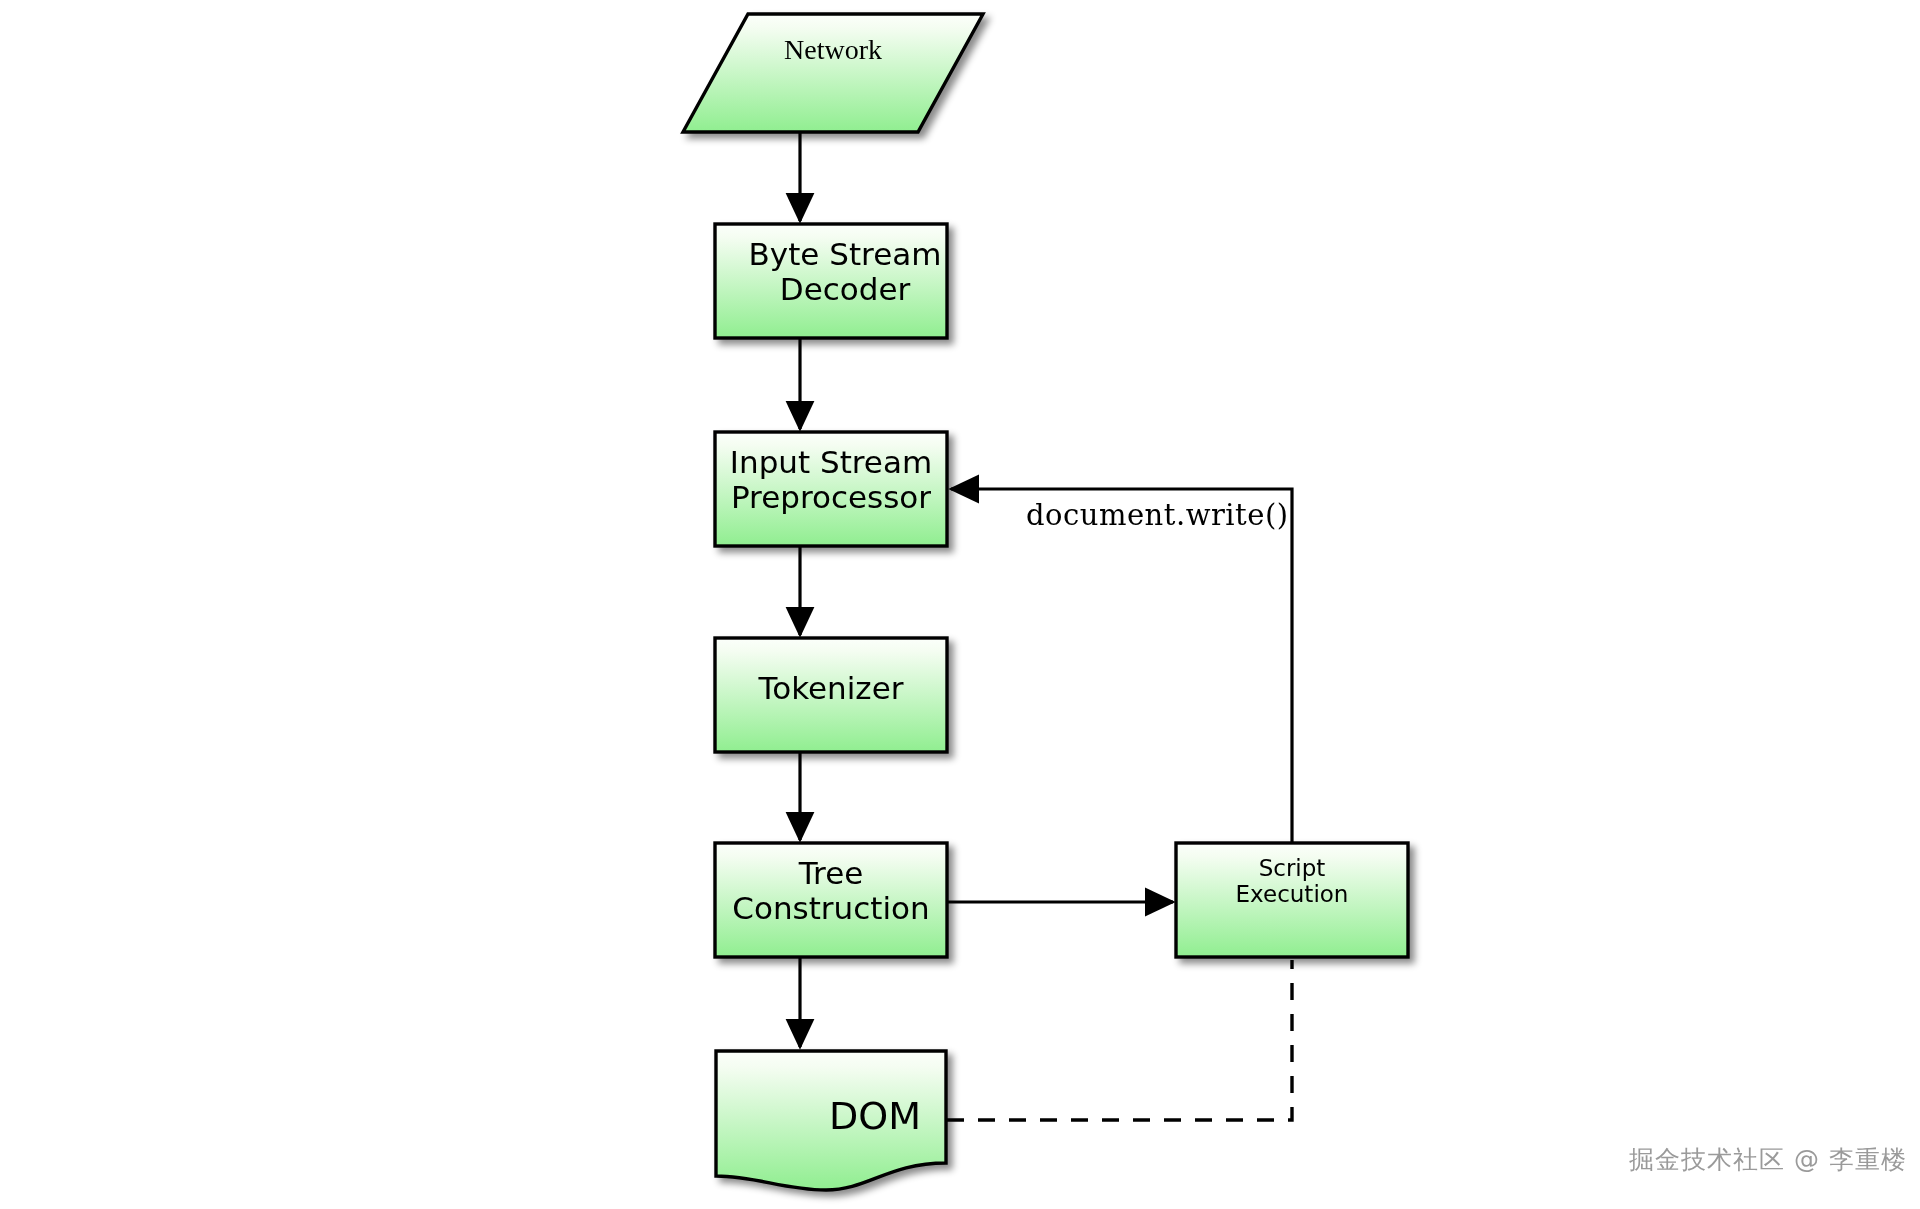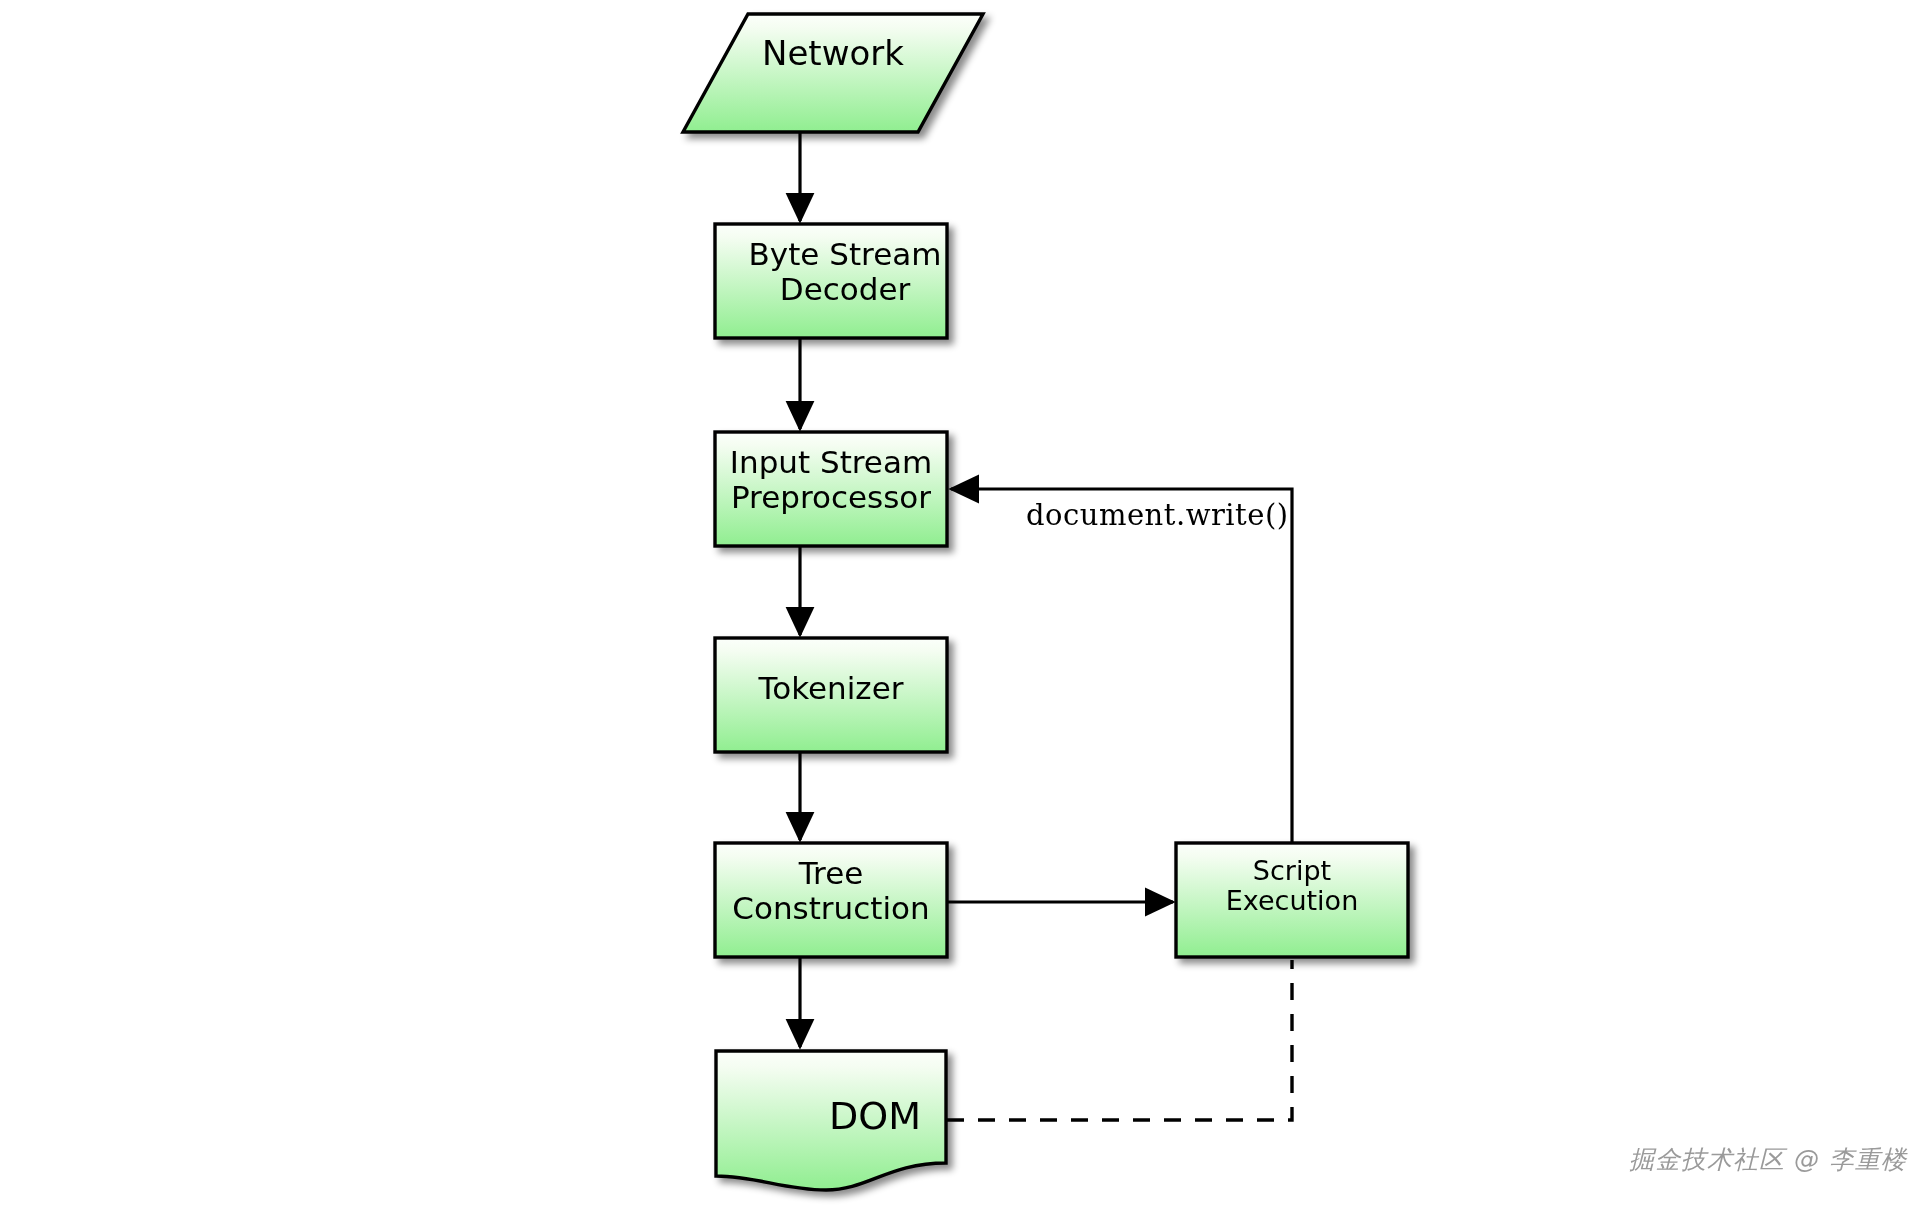--- a/index.html
+++ b/index.html
@@ -36,21 +36,20 @@
     color: #000000;
     font-family: "DejaVu Serif", serif;
     letter-spacing: 0.5px;
     white-space: nowrap;
     text-align: right;
   }
   .watermark {
     position: absolute;
     color: #9a9a9a;
     font-family: "DejaVu Sans", sans-serif;
-    font-style: italic;
     font-size: 25px;
     white-space: nowrap;
     letter-spacing: 1px;
   }
   .hit {
     position: absolute;
   }
 </style>
 </head>
 <body>
@@ -116,34 +115,34 @@
     </g>
 
     <g>
       <path d="M 716 1051 L 946 1051 L 946 1163
                C 888 1163 868 1190 826 1190
                C 784 1190 756 1176 716 1176 Z" fill="url(#nodeGrad)" stroke="#000000" stroke-width="3.4" filter="url(#softShadow)"></path>
     </g>
   </g>
 </svg>
 
-<div class="node-label" style="left:683px; top:34px; width:300px; font-size:34px;">Network</div>
+<div class="node-label" style="left:683px; top:34px; width:300px; font-size:28px;font-family:Liberation Serif, serif;">Network</div>
 
 <div class="node-label" style="left:715px; top:237px; width:260px; font-size:31px;">Byte Stream
 Decoder</div>
 
 <div class="node-label" style="left:707px; top:445px; width:248px; font-size:31px;">Input Stream
 Preprocessor</div>
 
 <div class="node-label" style="left:715px; top:671px; width:232px; font-size:31px;">Tokenizer</div>
 
 <div class="node-label" style="left:707px; top:856px; width:248px; font-size:31px;">Tree
 Construction</div>
 
-<div class="node-label" style="left:1168px; top:856px; width:248px; font-size:27px;">Script
+<div class="node-label" style="left:1168px; top:856px; width:248px; font-size:23px;">Script
 Execution</div>
 
 <div class="node-label" style="left:715px; top:1095px; width:232px; font-size:38px;padding-left:44px;">DOM</div>
 
 <div class="edge-label" style="left:1026px; top:498px; font-size:29px;">document.write()</div>
 
 <div class="watermark" style="left:1629px; top:1143px;">掘金技术社区 @ 李重楼</div>
 
 <div class="hit" style="left:683px; top:13px; width:300px; height:120px;"></div>
 <div class="hit" style="left:715px; top:224px; width:232px; height:114px;"></div>

